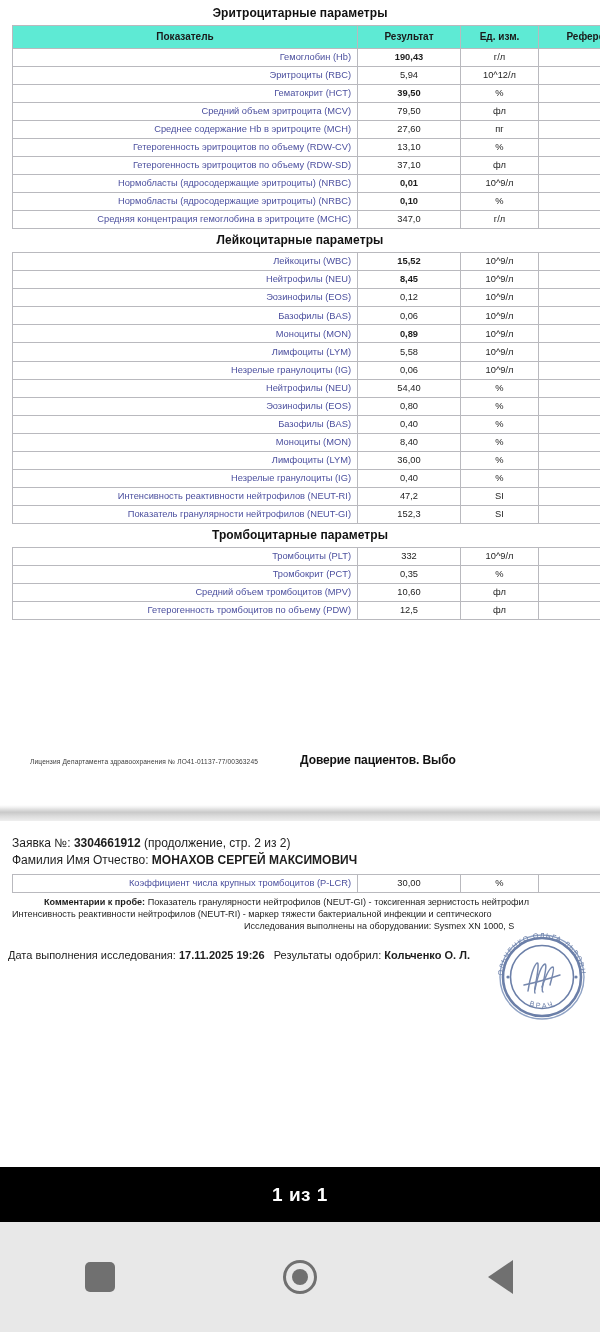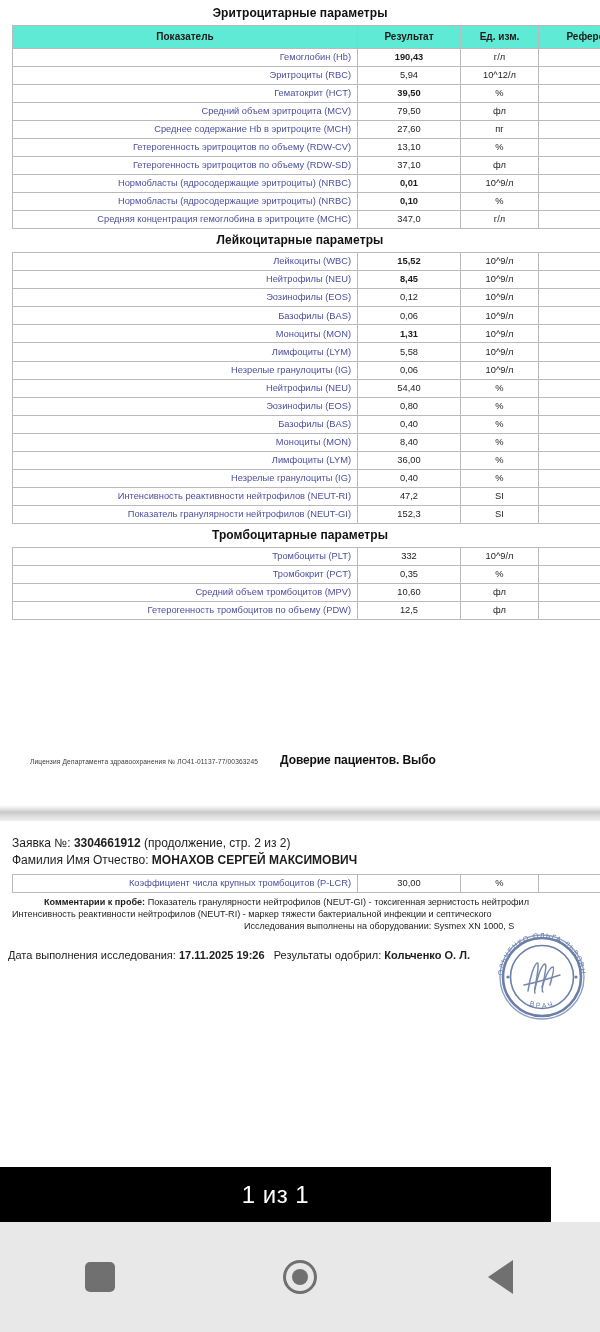--- a/index.html
+++ b/index.html
@@ -72,21 +72,21 @@
     display:flex; align-items:baseline;
   }
   .lic {
     margin-left: 30px;
     font-size: 6.6px;
     color:#3a3a3a;
     letter-spacing:0.15px;
     white-space:nowrap;
   }
   .slogan {
-    margin-left: 22px;
+    margin-left: 42px;
     font-size: 12px;
     font-weight: bold;
     color:#111;
     white-space:nowrap;
     letter-spacing:-0.1px;
   }
 
   
   .p2-head { padding: 14px 0 4px 12px; font-size: 12px; color:#1d1d1d; line-height:1.45; }
   .p2-head .lbl { color:#1d1d1d; }
@@ -99,24 +99,24 @@
 
   
   .approve-row { position:relative; padding: 16px 0 0 8px; height: 110px; }
   .approve-line { font-size: 11px; color:#1d1d1d; white-space:nowrap; }
   .approve-line .strong { font-weight: bold; }
 
   .seal { position:absolute; left: 490px; top: -8px; width:104px; height:104px; }
 
   
   .pagebar {
-    position:absolute; left:0; top:1167px; width:551px; height:55px;
+    position:absolute; left:0; top:1167px; width:600px; height:55px;
     background:#000; color:#fff;
     display:flex; align-items:center; justify-content:center;
-    font-size: 24px; letter-spacing: 0.5px;
+    font-size: 19px; letter-spacing: 0.5px; font-weight: bold;
   }
   .navbar {
     position:absolute; left:0; top:1222px; width:600px; height:110px;
     background:#e8e8e8;
     display:flex; align-items:center;
   }
   .navbtn { flex:1; display:flex; align-items:center; justify-content:center; height:100%; }
   .nav-square { width:30px; height:30px; background:#707070; border-radius:5px; }
   .nav-circle { width:34px; height:34px; border:3px solid #707070; border-radius:50%;
                 display:flex; align-items:center; justify-content:center; }
@@ -242,21 +242,21 @@
               <td class="ref">0,03</td>
             </tr>
             <tr>
               <td class="name">Базофилы (BAS)</td>
               <td class="val">0,06</td>
               <td class="unit">10^9/л</td>
               <td class="ref">0,01</td>
             </tr>
             <tr>
               <td class="name">Моноциты (MON)</td>
-              <td class="val b">1,31</td>
+              <td class="val b">0,89</td>
               <td class="unit">10^9/л</td>
               <td class="ref">0,19</td>
             </tr>
             <tr>
               <td class="name">Лимфоциты (LYM)</td>
               <td class="val">5,58</td>
               <td class="unit">10^9/л</td>
               <td class="ref">1,13</td>
             </tr>
             <tr>

